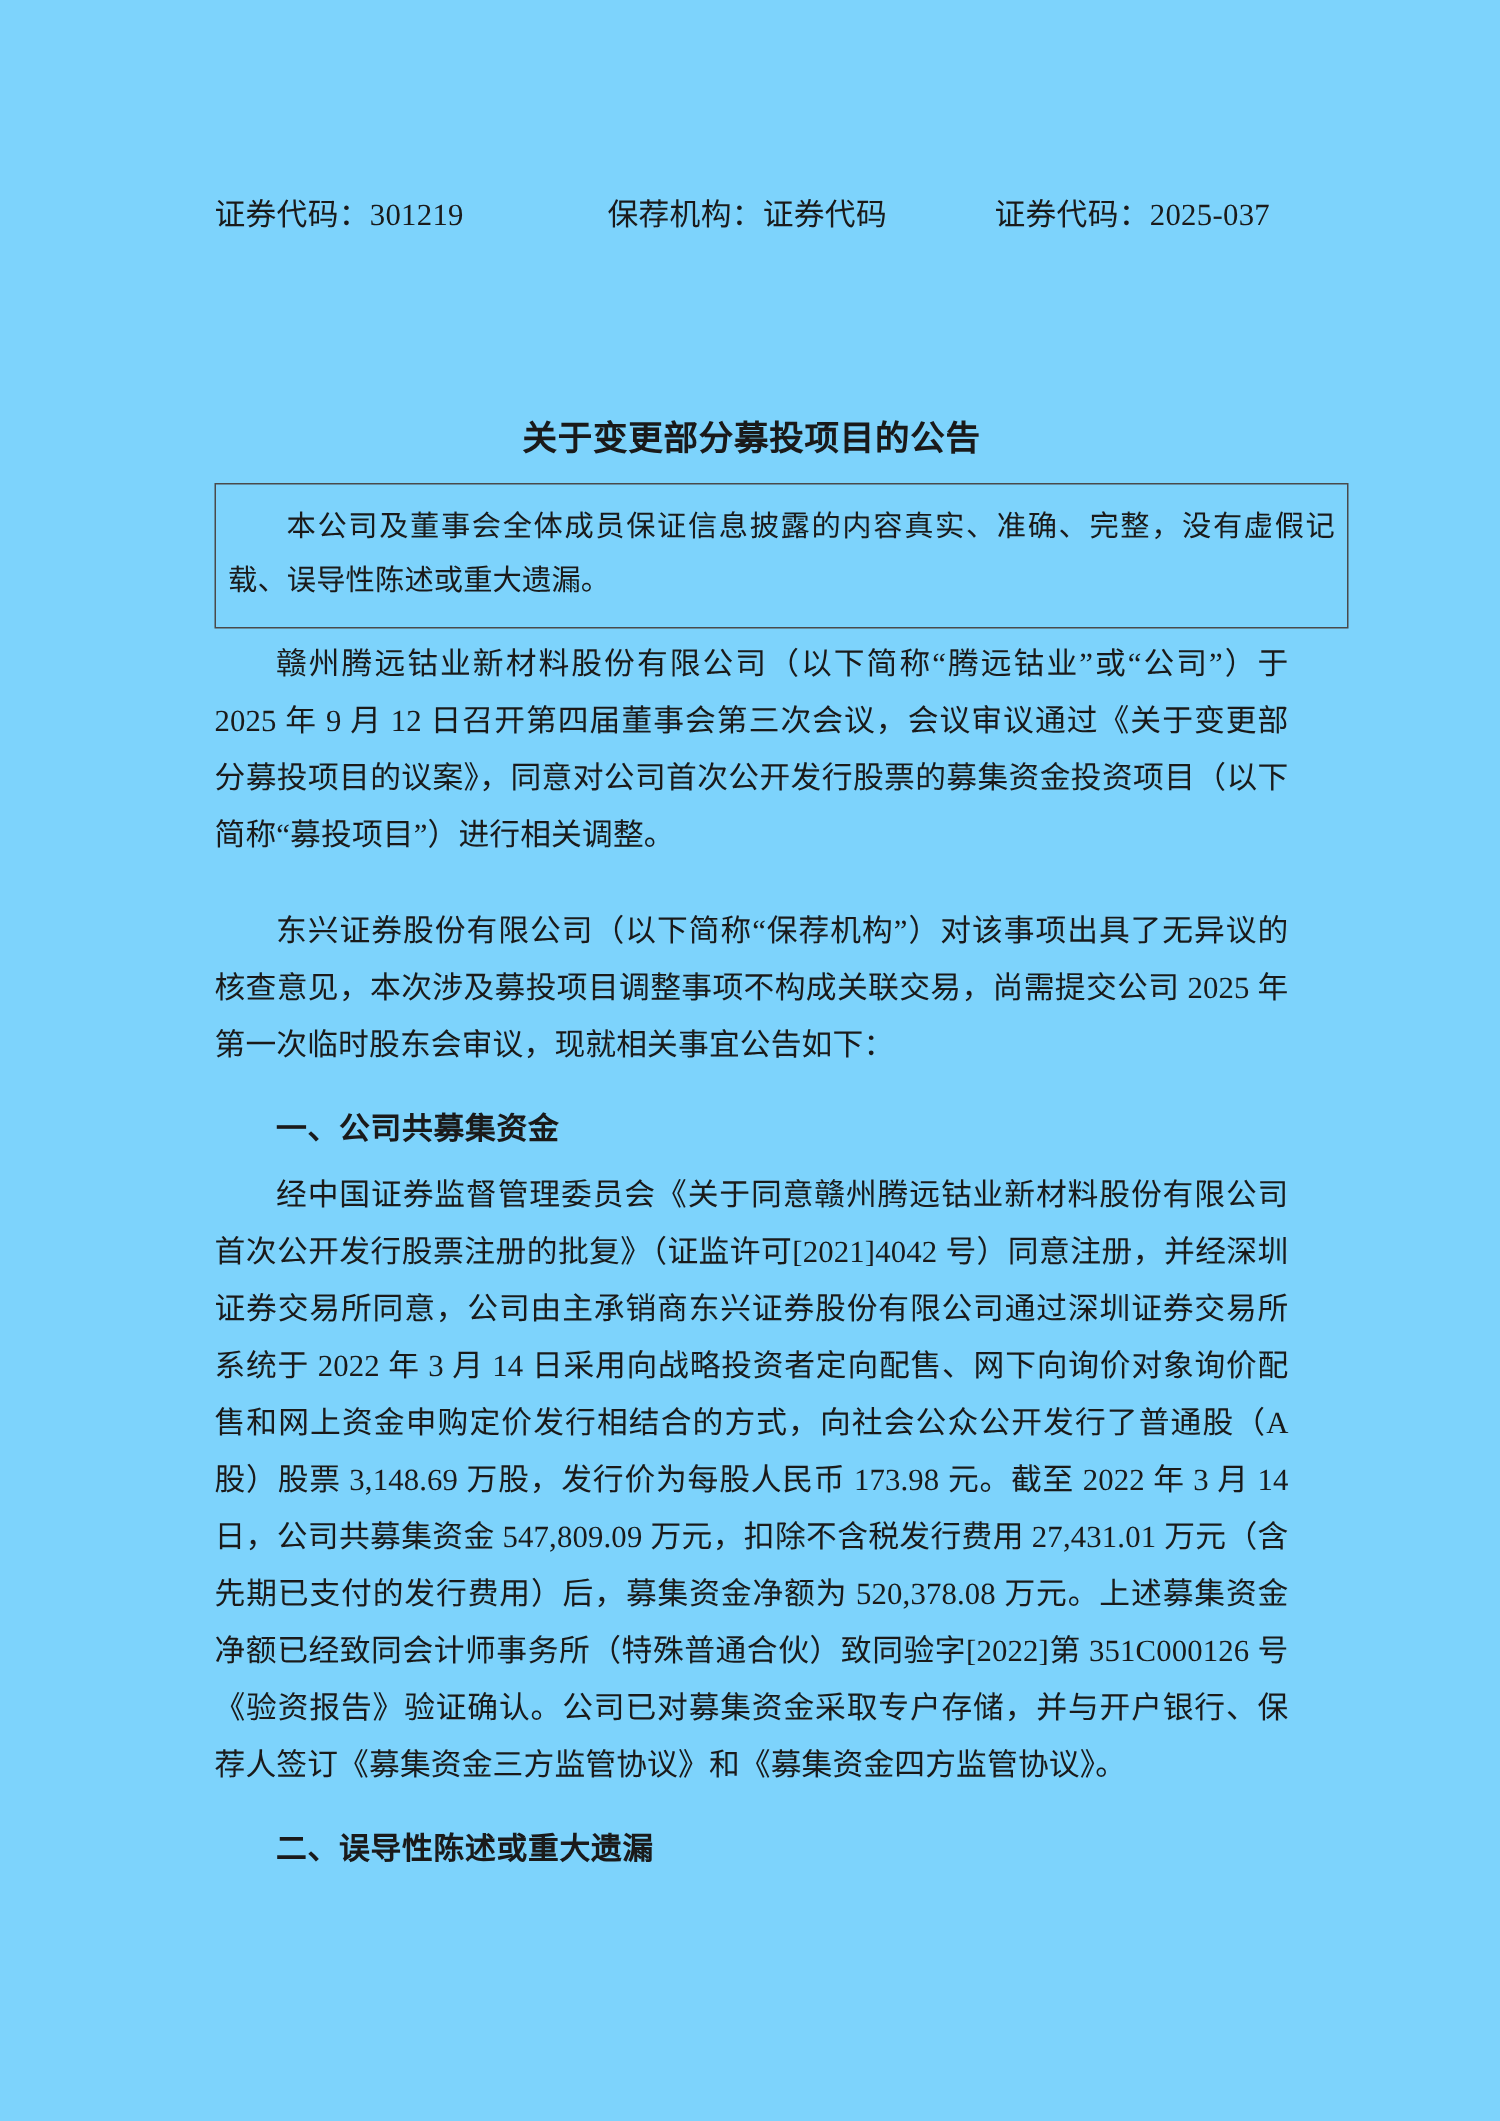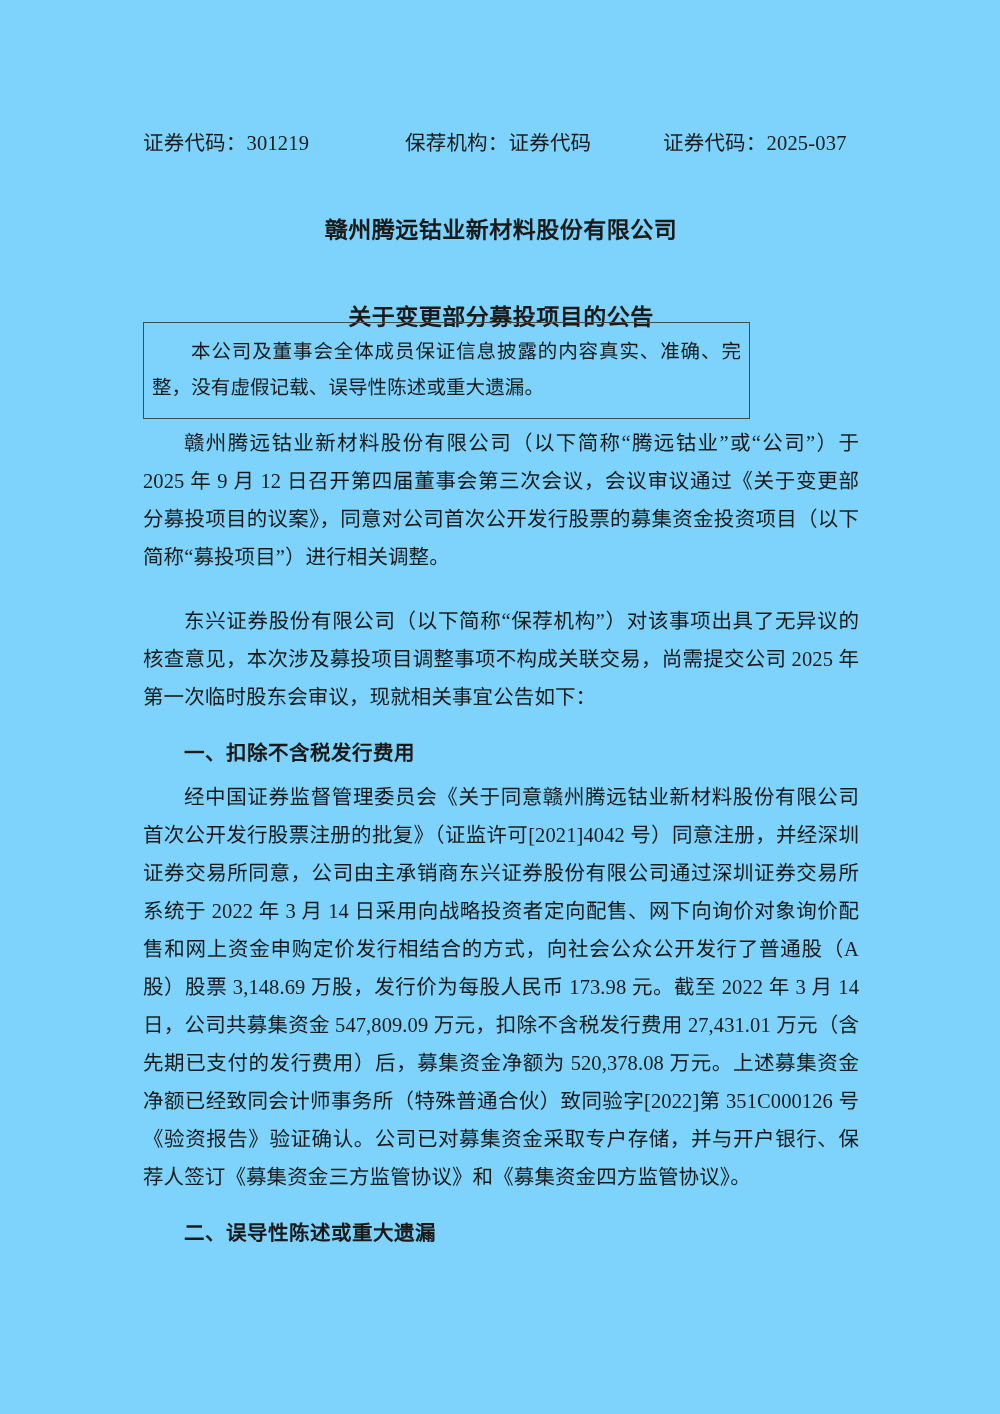--- a/index.html
+++ b/index.html
@@ -66,21 +66,21 @@
     letter-spacing: 0.5px;
     line-height: 1.1;
     margin: 62px 0 0 0;
   }
 
   
   .disclaimer {
     position: absolute;
     left: 0;
     top: 322px;
-    width: 607px;
+    width: 756px;
     box-sizing: border-box;
     border: 1.6px solid #4a4a4a;
     padding: 11px 8px 12px 8px;
   }
   .disclaimer p {
     margin: 0;
     font-size: 19.5px;
     line-height: 36px;
     text-indent: 2em;
     text-align: justify;
@@ -123,30 +123,29 @@
 <div class="page">
   <div class="content">
 
     <div class="code-line">
       <span class="seg-code"><span class="lbl">证券代码：</span><span class="val">301219</span></span>
       <span class="seg-abbr"><span class="lbl">保荐机构：</span><span class="val">证券代码</span></span>
       <span class="seg-notice"><span class="lbl">证券代码：</span><span class="val">2025-037</span></span>
     </div>
 
     <div class="title-block">
-      <h1 class="doc-title">赣州腾远钴业新材料股份有限公司</h1>
       <h1 class="doc-subtitle">关于变更部分募投项目的公告</h1>
     </div>
 
     <div class="disclaimer">
       <p>本公司及董事会全体成员保证信息披露的内容真实、准确、完整，没有虚假记载、误导性陈述或重大遗漏。</p>
     </div>
 
     <div class="body-area">
       <p class="para">赣州腾远钴业新材料股份有限公司（以下简称“腾远钴业”或“公司”）于2025 年 9 月 12 日召开第四届董事会第三次会议，会议审议通过《关于变更部分募投项目的议案》，同意对公司首次公开发行股票的募集资金投资项目（以下简称“募投项目”）进行相关调整。</p>
       <p class="para">东兴证券股份有限公司（以下简称“保荐机构”）对该事项出具了无异议的核查意见，本次涉及募投项目调整事项不构成关联交易，尚需提交公司 2025 年第一次临时股东会审议，现就相关事宜公告如下：</p>
-      <h2 class="section">一、扣除不含税发行费用</h2>
+      <h2 class="section">一、公司共募集资金</h2>
       <p class="para">经中国证券监督管理委员会《关于同意赣州腾远钴业新材料股份有限公司首次公开发行股票注册的批复》（证监许可[2021]4042 号）同意注册，并经深圳证券交易所同意，公司由主承销商东兴证券股份有限公司通过深圳证券交易所系统于 2022 年 3 月 14 日采用向战略投资者定向配售、网下向询价对象询价配售和网上资金申购定价发行相结合的方式，向社会公众公开发行了普通股（A 股）股票 3,148.69 万股，发行价为每股人民币 173.98 元。截至 2022 年 3 月 14 日，公司共募集资金 547,809.09 万元，扣除不含税发行费用 27,431.01 万元（含先期已支付的发行费用）后，募集资金净额为 520,378.08 万元。上述募集资金净额已经致同会计师事务所（特殊普通合伙）致同验字[2022]第 351C000126 号《验资报告》验证确认。公司已对募集资金采取专户存储，并与开户银行、保荐人签订《募集资金三方监管协议》和《募集资金四方监管协议》。</p>
       <h2 class="section">二、误导性陈述或重大遗漏</h2>
     </div>
 
   </div>
 </div>
 
 </body></html>

